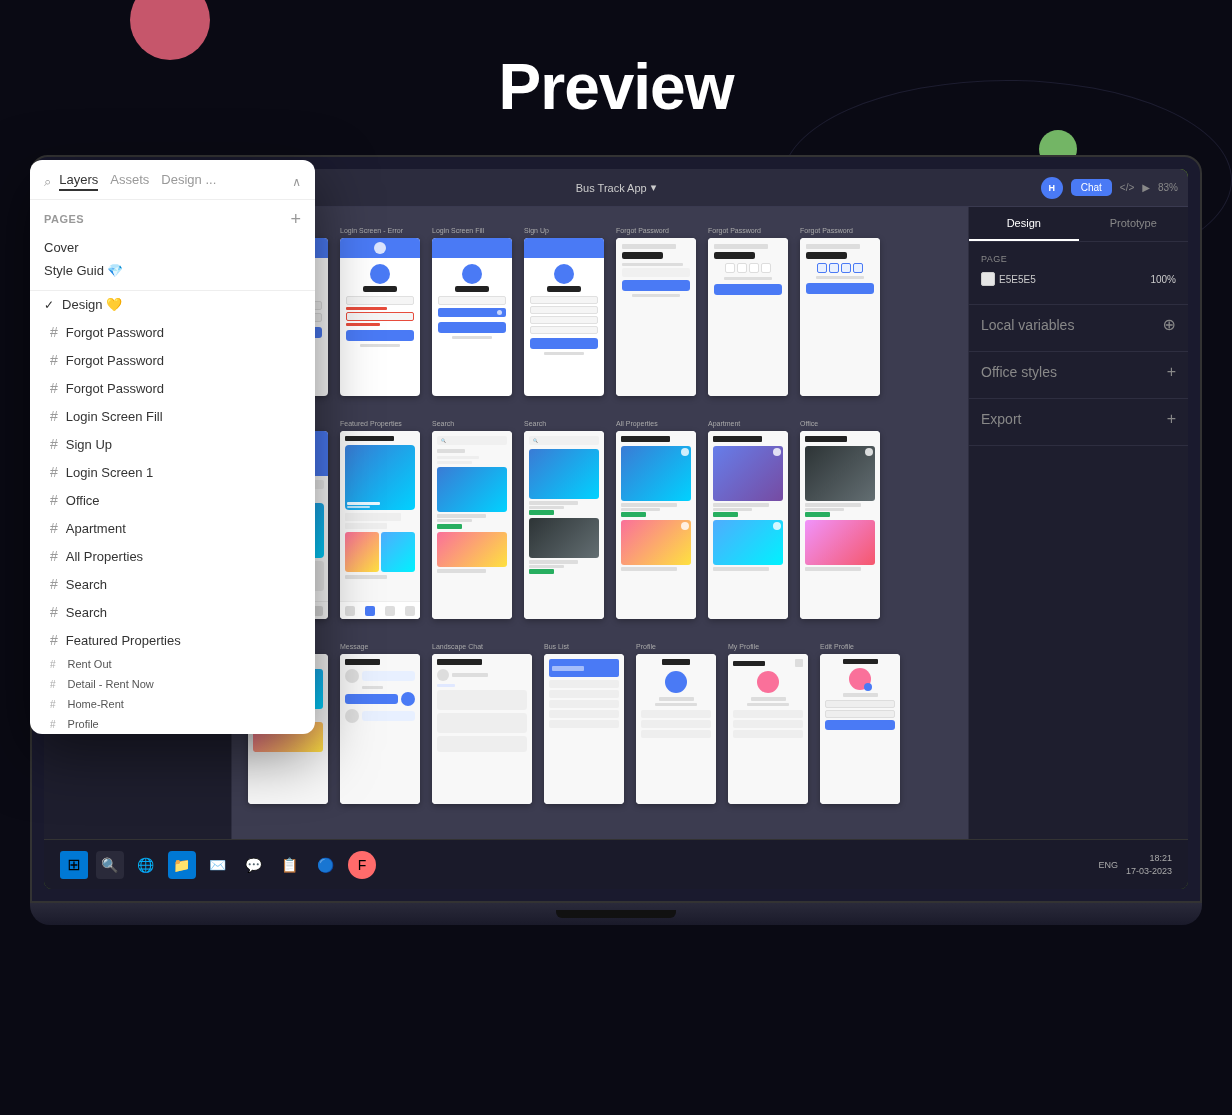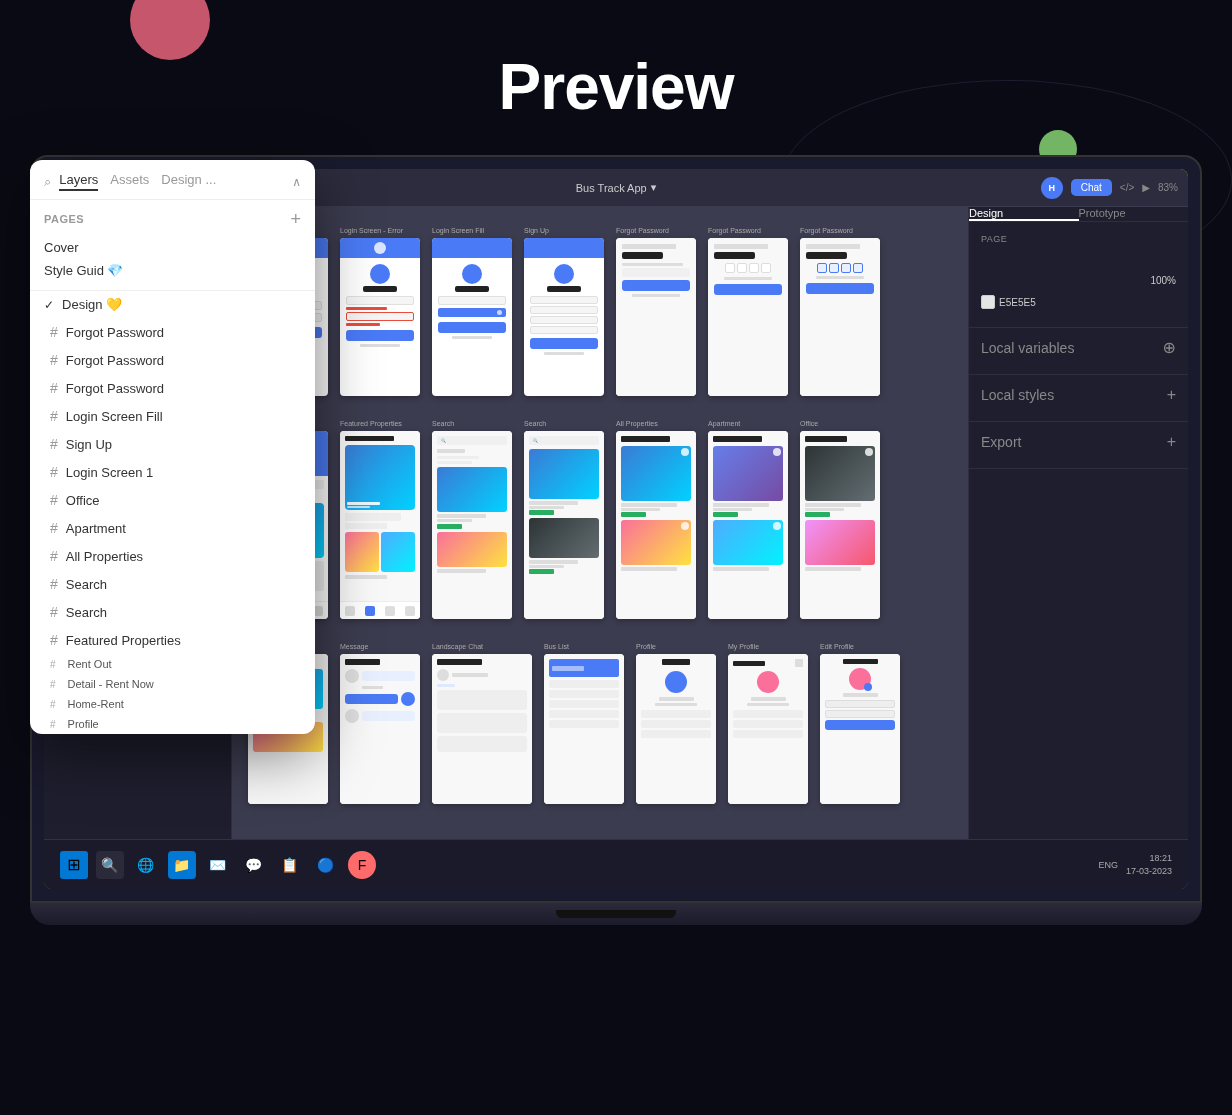--- a/index.html
+++ b/index.html
@@ -332,21 +332,22 @@
     }
 
     
     .right-panel-tabs {
       display: flex;
       border-bottom: 1px solid #2e2e40;
       padding: 0;
     }
     .rp-tab {
       flex: 1;
-      padding: 0 0;
+      text-align: center;
+      padding: 10px 0;
       font-size: 11px;
       color: #888;
       cursor: pointer;
     }
     .rp-tab.active {
       color: white;
       border-bottom: 2px solid white;
     }
     .rp-section {
       padding: 12px;
@@ -1084,38 +1085,38 @@
 
       <div class="right-panel">
         <div class="right-panel-tabs">
           <div class="rp-tab active">Design</div>
           <div class="rp-tab">Prototype</div>
         </div>
 
         <div class="rp-section">
           <div class="rp-section-title">Page</div>
           <div class="rp-row">
-            <div style="display:flex;align-items:center;gap:4px;margin-top:43px;">
+            <div style="display:flex;align-items:center;gap:4px;">
               <div style="width:14px;height:14px;background:#e5e5e5;border-radius:2px;border:0.5px solid #ccc;"></div>
               <span class="rp-value">E5E5E5</span>
             </div>
             <span class="rp-value">100%</span>
           </div>
         </div>
 
         <div class="rp-section">
           <div class="rp-row">
             <span class="rp-label">Local variables</span>
             <span class="rp-add-btn">⊕</span>
           </div>
         </div>
 
         <div class="rp-section">
           <div class="rp-row">
-            <span class="rp-label">Local styles</span>
+            <span class="rp-label">Office styles</span>
             <span class="rp-add-btn">+</span>
           </div>
         </div>
 
 
         <div class="rp-section">
           <div class="rp-row">
             <span class="rp-label">Export</span>
             <span class="rp-add-btn">+</span>
           </div>

